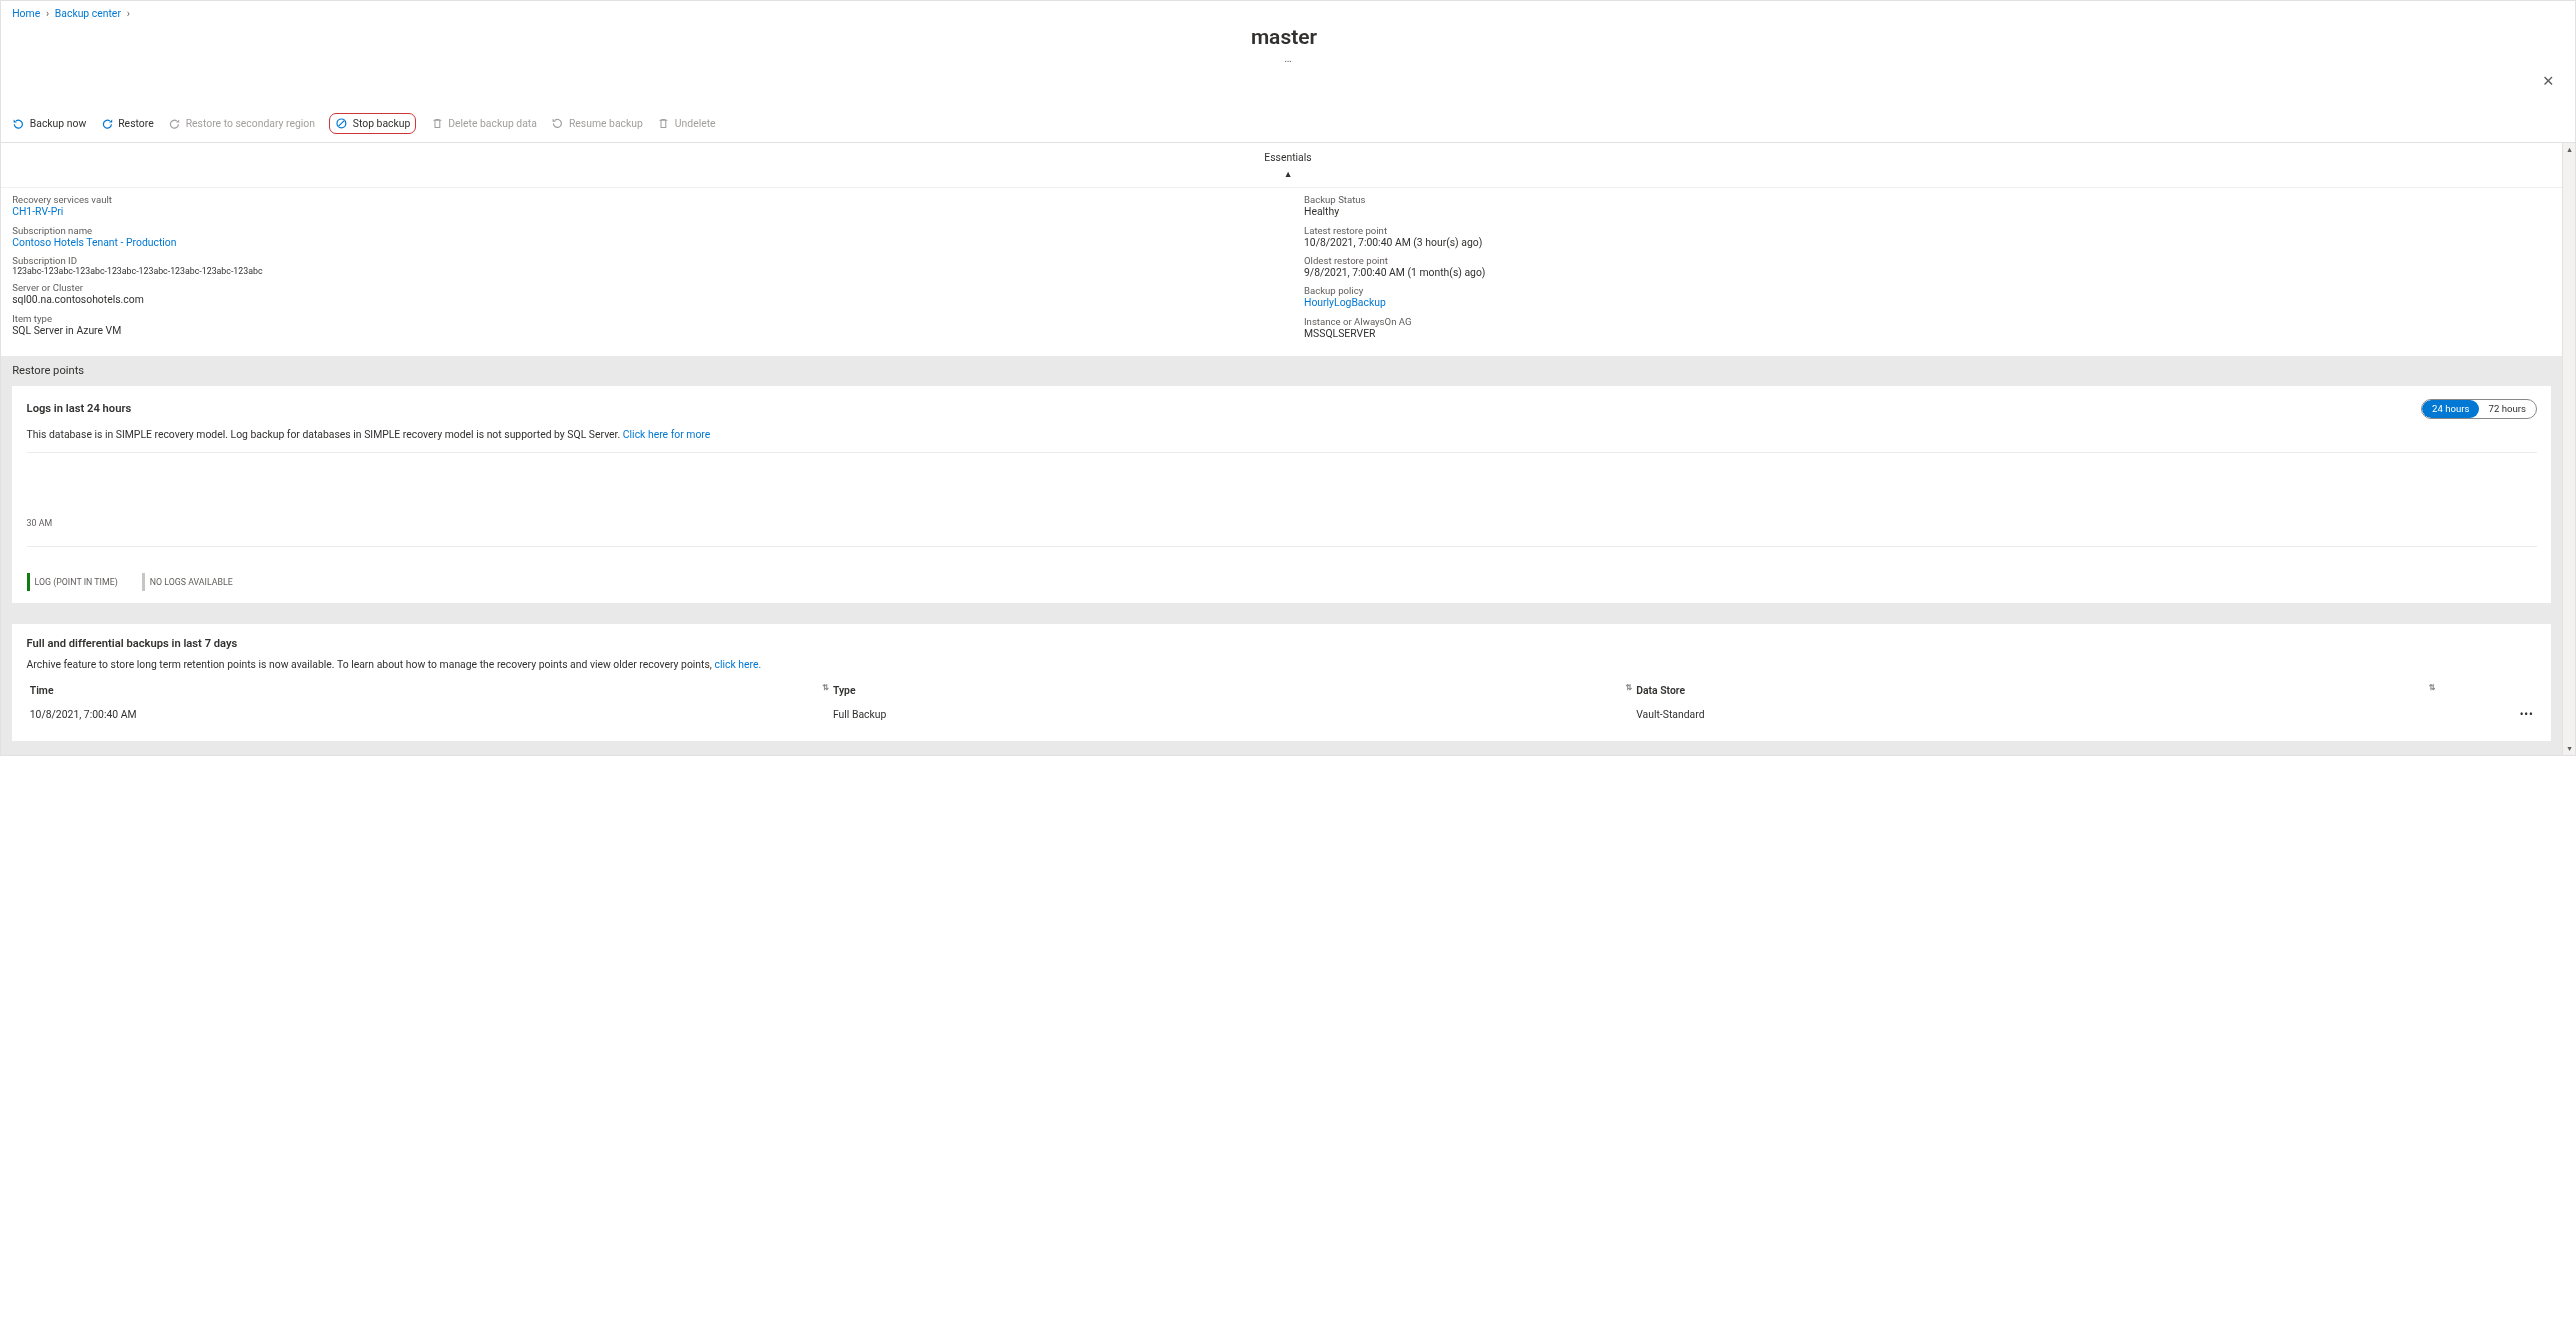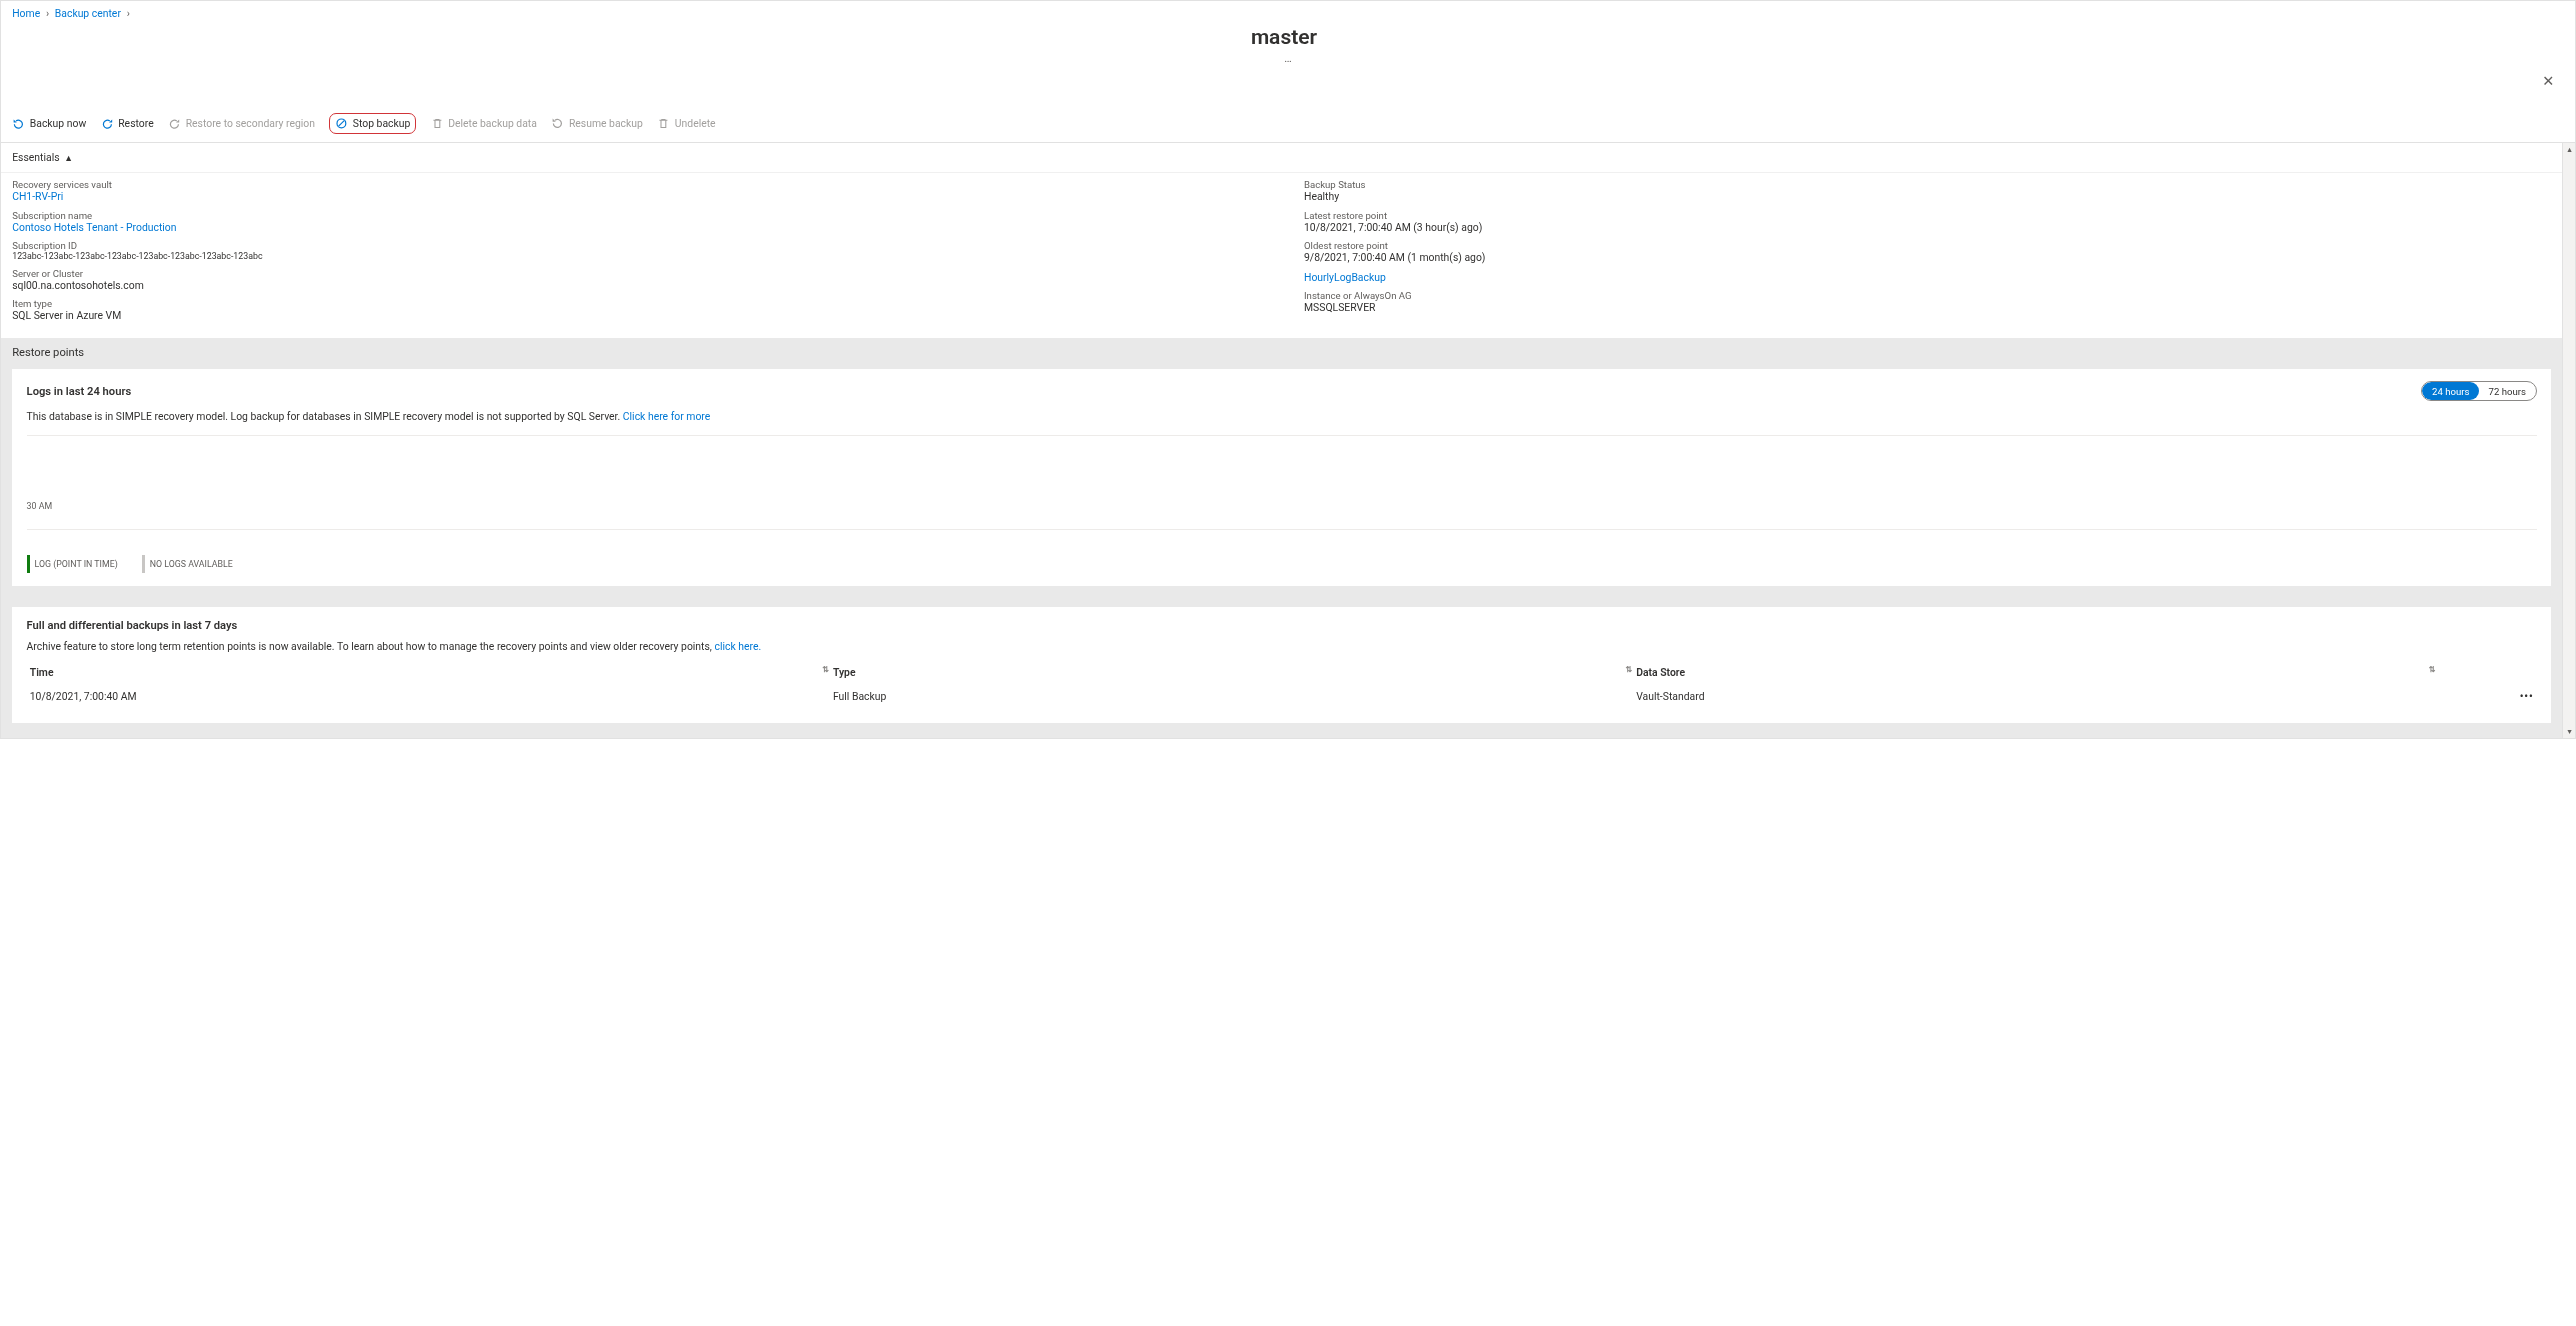--- a/index.html
+++ b/index.html
@@ -103,20 +103,21 @@
 
   
   .essentials-header {
     display: flex;
     align-items: center;
     gap: 4.8px;
     padding: 8px 11.2px;
     border-bottom: 0.8px solid #f0f0f0;
     cursor: pointer;
     font-size: 10.4px;
+    flex-direction: column;
   }
 
   
   .essentials-grid {
     display: flex;
     padding: 6.4px 11.2px 9.6px 11.2px;
     gap: 32px;
   }
   .ess-col { flex: 1; }
   .ess-item { margin-bottom: 6.4px; }
@@ -366,20 +367,21 @@
         </div>
         <div class="ess-item">
           <div class="ess-label">Latest restore point</div>
           <div class="ess-value">10/8/2021, 7:00:40 AM (3 hour(s) ago)</div>
         </div>
         <div class="ess-item">
           <div class="ess-label">Oldest restore point</div>
           <div class="ess-value">9/8/2021, 7:00:40 AM (1 month(s) ago)</div>
         </div>
         <div class="ess-item">
+          <div class="ess-label">Backup policy</div>
           <div class="ess-value"><a>HourlyLogBackup</a></div>
         </div>
         <div class="ess-item">
           <div class="ess-label">Instance or AlwaysOn AG</div>
           <div class="ess-value">MSSQLSERVER</div>
         </div>
       </div>
     </div>
 
     <div class="section-bg">

